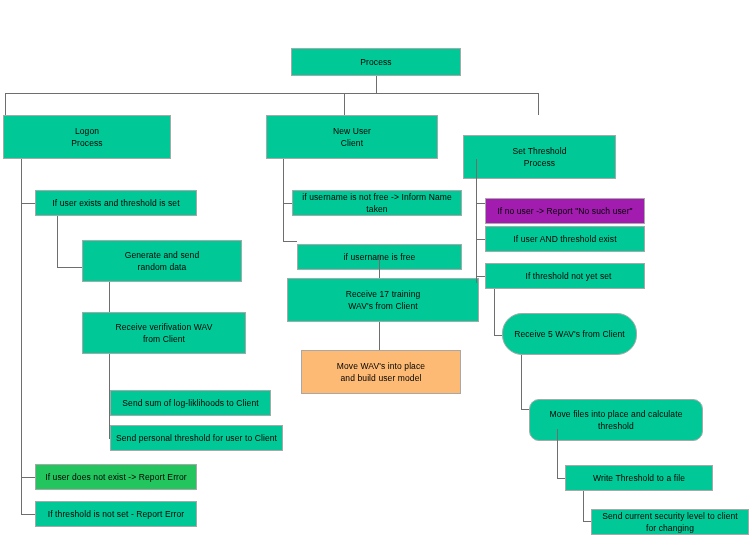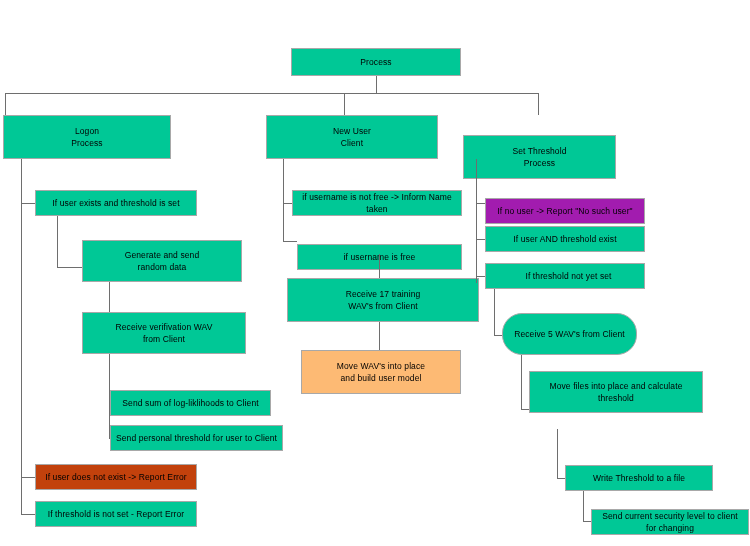--- a/index.html
+++ b/index.html
@@ -88,21 +88,21 @@
   <div class="node" style="left: 82px; top: 312px; width: 164px; height: 42px; background: rgb(0, 200, 150); border-color: rgb(168, 168, 168); color: rgb(0, 0, 0);">Receive verifivation WAV
 from Client</div>
 
   <div class="conn v" style="left: 109px; top: 354px; height: 84px; background: rgb(110, 110, 110);"></div>
   <div class="conn h" style="left: 109px; top: 403px; width: 14px; background: rgb(110, 110, 110);"></div>
   <div class="node" style="left: 110px; top: 390px; width: 161px; height: 26px; background: rgb(0, 200, 150); border-color: rgb(168, 168, 168); color: rgb(0, 0, 0);">Send sum of log-liklihoods to Client</div>
   <div class="conn h" style="left: 109px; top: 438px; width: 14px; background: rgb(110, 110, 110);"></div>
   <div class="node" style="left: 110px; top: 425px; width: 173px; height: 26px; background: rgb(0, 200, 150); border-color: rgb(168, 168, 168); color: rgb(0, 0, 0);">Send personal threshold for user to Client</div>
 
   <div class="conn h" style="left: 21px; top: 477px; width: 14px; background: rgb(110, 110, 110);"></div>
-  <div class="node" style="left: 35px; top: 464px; width: 162px; height: 26px; background: #c2410c; border-color: rgb(168, 168, 168); color: rgb(0, 0, 0);">If user does not exist -&gt; Report Error</div>
+  <div class="node" style="left: 35px; top: 464px; width: 162px; height: 26px; background: #22c55e; border-color: rgb(168, 168, 168); color: rgb(0, 0, 0);">If user does not exist -&gt; Report Error</div>
   <div class="conn h" style="left: 21px; top: 514px; width: 14px; background: rgb(110, 110, 110);"></div>
   <div class="node" style="left: 35px; top: 501px; width: 162px; height: 26px; background: rgb(0, 200, 150); border-color: rgb(168, 168, 168); color: rgb(0, 0, 0);">If threshold is not set - Report Error</div>
 
   <div class="conn v" style="left: 283px; top: 159px; height: 82px; background: rgb(110, 110, 110);"></div>
   <div class="conn h" style="left: 283px; top: 203px; width: 9px; background: rgb(110, 110, 110);"></div>
   <div class="node" style="left: 292px; top: 190px; width: 170px; height: 26px; background: rgb(0, 200, 150); border-color: rgb(168, 168, 168); color: rgb(0, 0, 0);">if username is not free -&gt; Inform Name taken</div>
   <div class="conn h" style="left: 283px; top: 241px; width: 14px; background: rgb(110, 110, 110);"></div>
   <div class="node" style="left: 297px; top: 228px; width: 165px; height: 26px; background: rgb(0, 200, 150); border-color: rgb(168, 168, 168); color: rgb(0, 0, 0); margin-top: 16px;">if username is free</div>
 
   <div class="conn v" style="left: 379px; top: 254px; height: 24px; background: rgb(110, 110, 110);"></div>
@@ -119,21 +119,21 @@
   <div class="node" style="left: 485px; top: 226px; width: 160px; height: 26px; background: rgb(0, 200, 150); border-color: rgb(168, 168, 168); color: rgb(0, 0, 0);">If user AND threshold exist</div>
   <div class="conn h" style="left: 476px; top: 276px; width: 9px; background: rgb(110, 110, 110);"></div>
   <div class="node" style="left: 485px; top: 263px; width: 160px; height: 26px; background: rgb(0, 200, 150); border-color: rgb(168, 168, 168); color: rgb(0, 0, 0); padding-left: 11px;">If threshold not yet set</div>
 
   <div class="conn v" style="left: 494px; top: 289px; height: 46px; background: rgb(110, 110, 110);"></div>
   <div class="conn h" style="left: 494px; top: 335px; width: 8px; background: rgb(110, 110, 110);"></div>
   <div class="node" style="left: 502px; top: 313px; width: 135px; height: 42px; background: rgb(0, 200, 150); border-color: rgb(168, 168, 168); color: rgb(0, 0, 0); border-radius: 20px;">Receive 5 WAV's from Client</div>
 
   <div class="conn v" style="left: 521px; top: 355px; height: 54px; background: rgb(110, 110, 110);"></div>
   <div class="conn h" style="left: 521px; top: 409px; width: 8px; background: rgb(110, 110, 110);"></div>
-  <div class="node" style="left: 529px; top: 371px; width: 174px; height: 42px; background: rgb(0, 200, 150); border-color: rgb(168, 168, 168); color: rgb(0, 0, 0);">Move files into place and calculate threshold</div>
+  <div class="node" style="left: 529px; top: 399px; width: 174px; height: 42px; background: rgb(0, 200, 150); border-color: rgb(168, 168, 168); color: rgb(0, 0, 0); border-radius: 10px;">Move files into place and calculate threshold</div>
 
   <div class="conn v" style="left: 557px; top: 429px; height: 49px; background: rgb(110, 110, 110);"></div>
   <div class="conn h" style="left: 557px; top: 478px; width: 8px; background: rgb(110, 110, 110);"></div>
   <div class="node" style="left: 565px; top: 465px; width: 148px; height: 26px; background: rgb(0, 200, 150); border-color: rgb(168, 168, 168); color: rgb(0, 0, 0);">Write Threshold to a file</div>
 
   <div class="conn v" style="left: 583px; top: 491px; height: 30px; background: rgb(110, 110, 110);"></div>
   <div class="conn h" style="left: 583px; top: 521px; width: 8px; background: rgb(110, 110, 110);"></div>
   <div class="node" style="left: 591px; top: 509px; width: 158px; height: 26px; background: rgb(0, 200, 150); border-color: rgb(168, 168, 168); color: rgb(0, 0, 0);">Send current security level to client for changing</div>
 
 </div>

